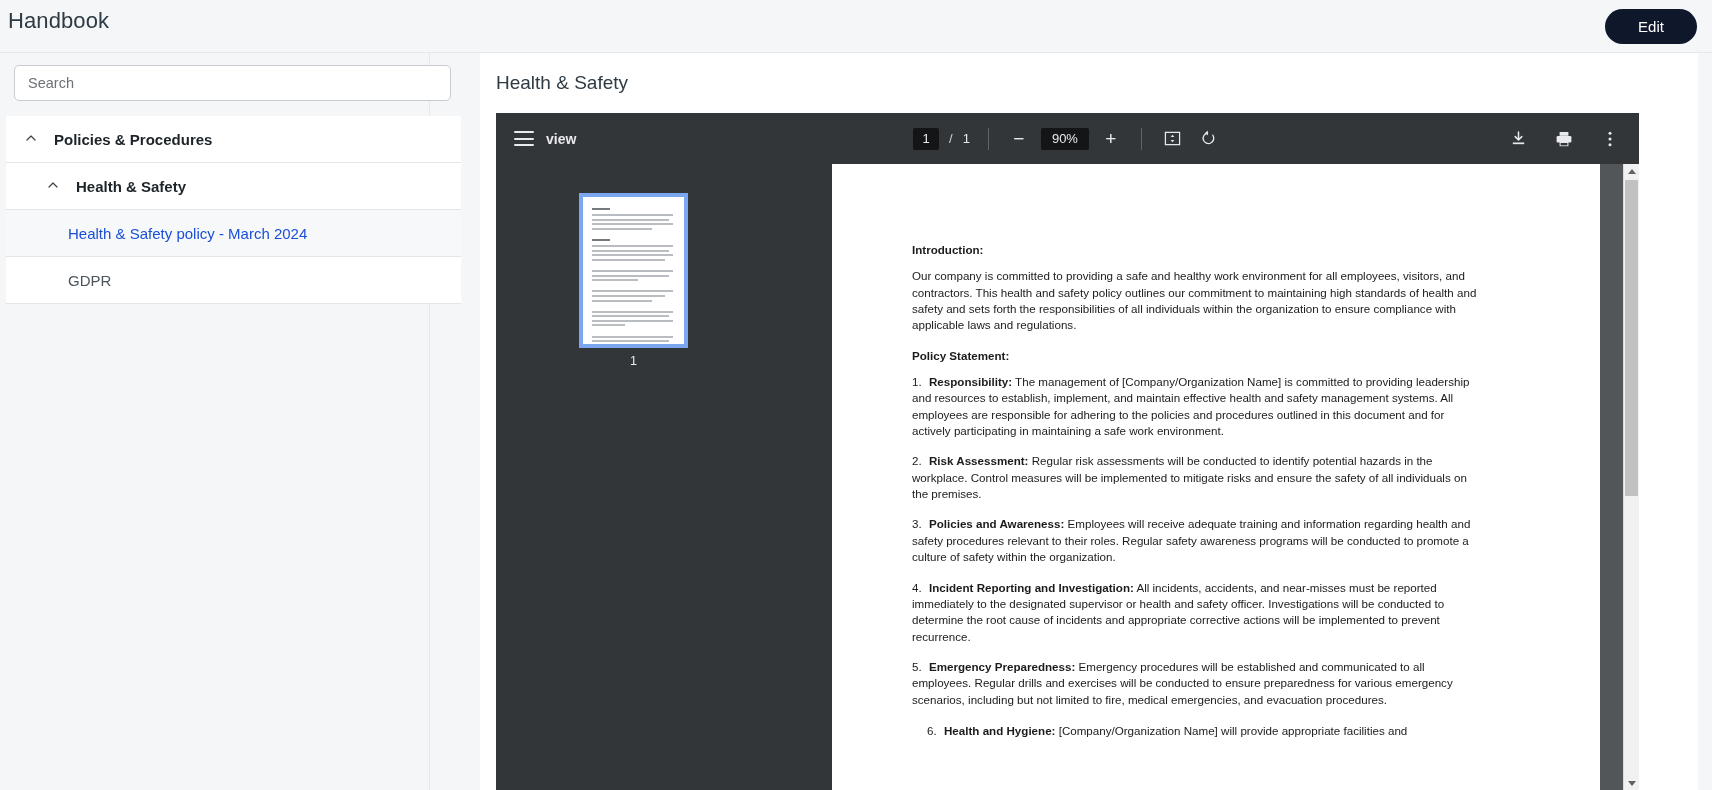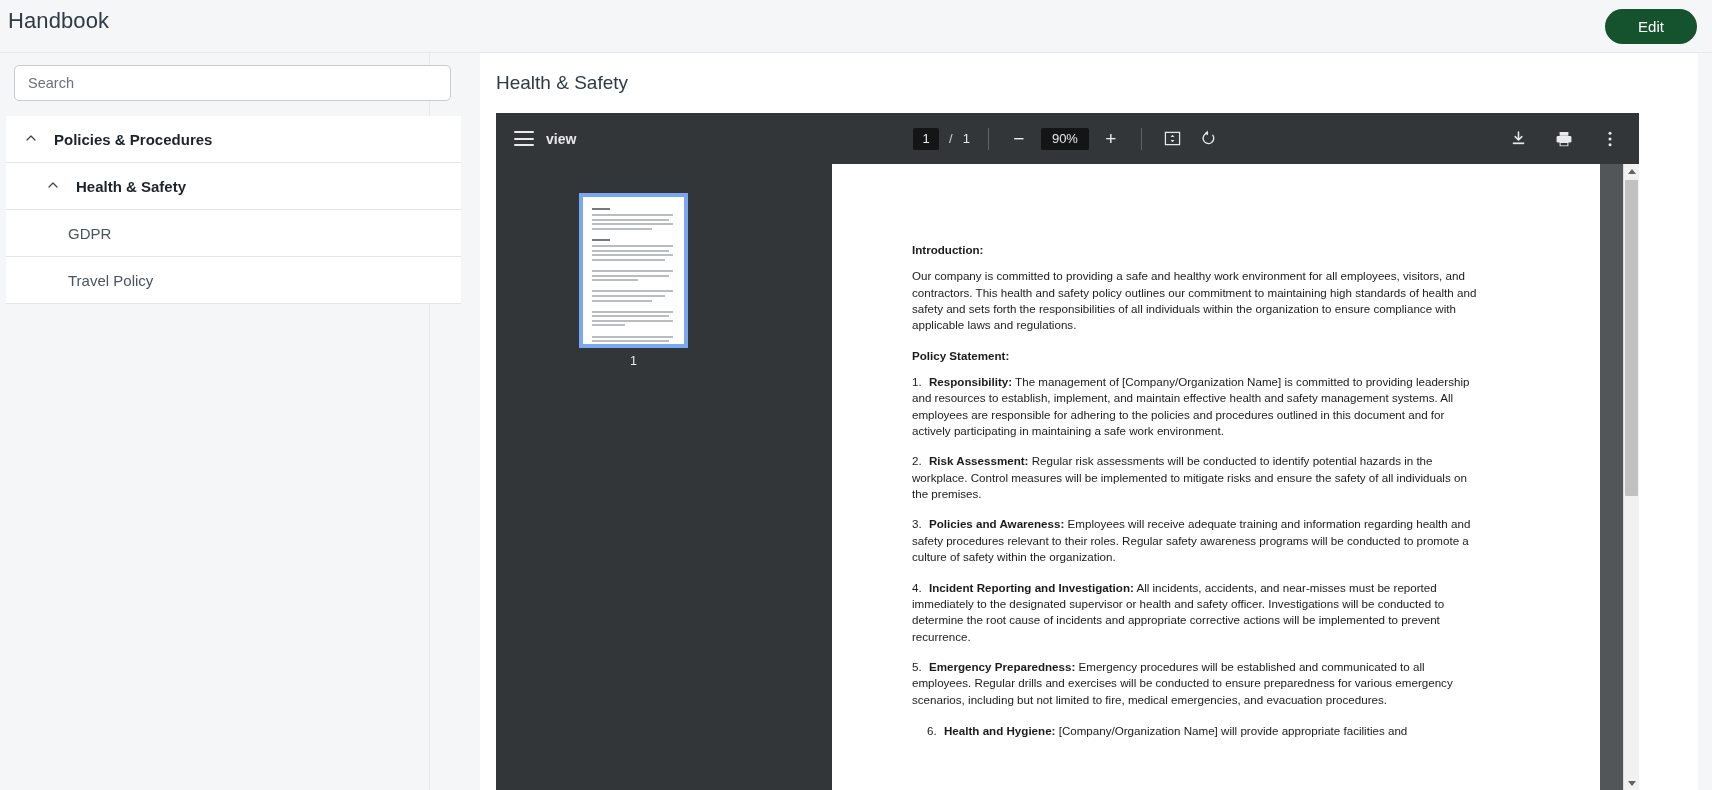--- a/index.html
+++ b/index.html
@@ -20,21 +20,21 @@
   }
   .app-title {
     position: absolute; left: 8px; top: 8px;
     font-size: 22px; color: #2e3a44; font-weight: 400;
     letter-spacing: 0.1px;
   }
   .edit-btn {
     position: absolute; right: 15px; top: 9px;
     width: 92px; height: 35px;
     border: none; border-radius: 18px;
-    background: #14532d;
+    background: #0f172a;
     color: #ffffff; font-size: 15px;
     font-family: "Liberation Sans", sans-serif;
     cursor: pointer;
     display: flex; align-items: center; justify-content: center;
   }
 
   
   .sidebar {
     position: absolute; left: 0; top: 53px;
     width: 430px; height: 737px;
@@ -261,28 +261,28 @@
 
     <div class="tree-row lvl1">
       <span class="chev">
         <svg width="14" height="14" viewBox="0 0 14 14">
             <path d="M3 9 L7 5 L11 9" fill="none" stroke="#3a444c" stroke-width="1.2" stroke-linecap="round" stroke-linejoin="round"></path>
           </svg>
       </span>
       <span class="tree-label bold">Health &amp; Safety</span>
     </div>
 
+    <div class="tree-row lvl2 selected">
+      <span class="tree-label link">Health &amp; Safety policy - March 2024</span>
+    </div>
 
     <div class="tree-row lvl2">
       <span class="tree-label muted">GDPR</span>
     </div>
 
-    <div class="tree-row lvl2">
-      <span class="tree-label muted">Travel Policy</span>
-    </div>
 
   </div>
 </div>
 
 <div class="content">
   <div class="content-title">Health &amp; Safety</div>
 
   <div class="viewer">
 
     <div class="pdf-toolbar">

